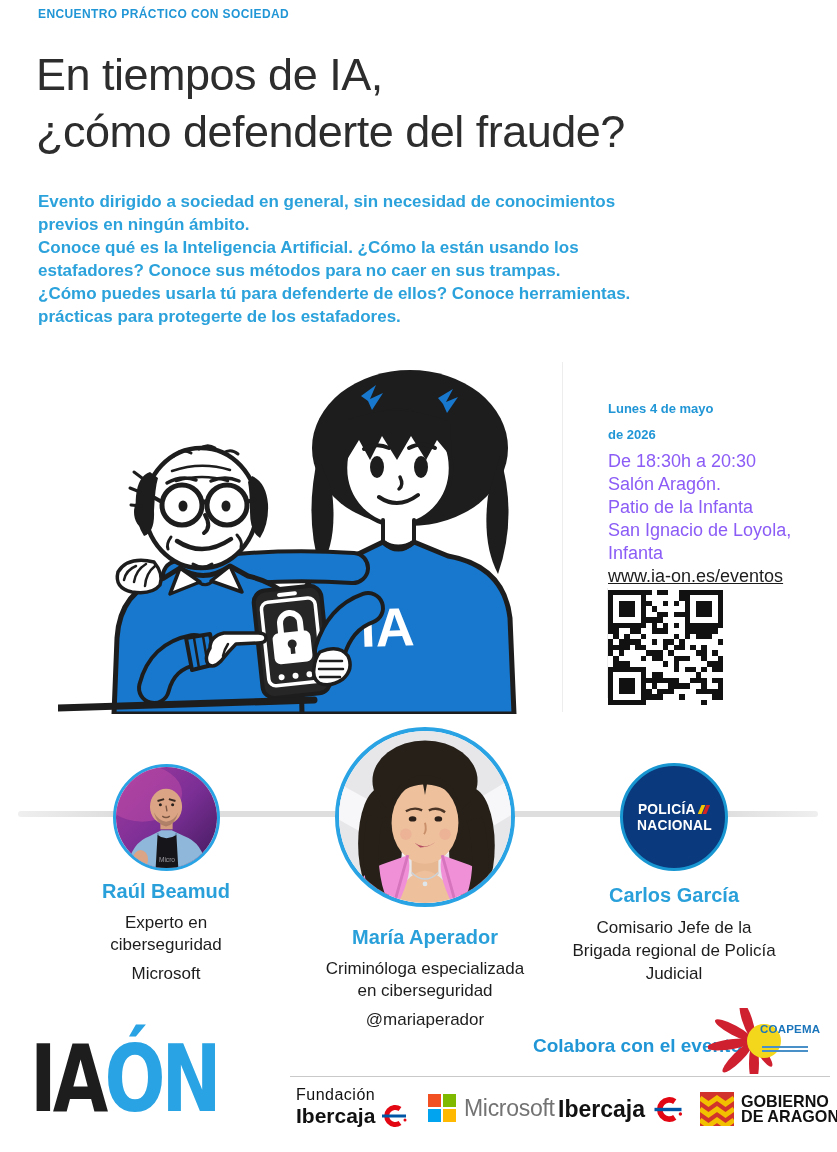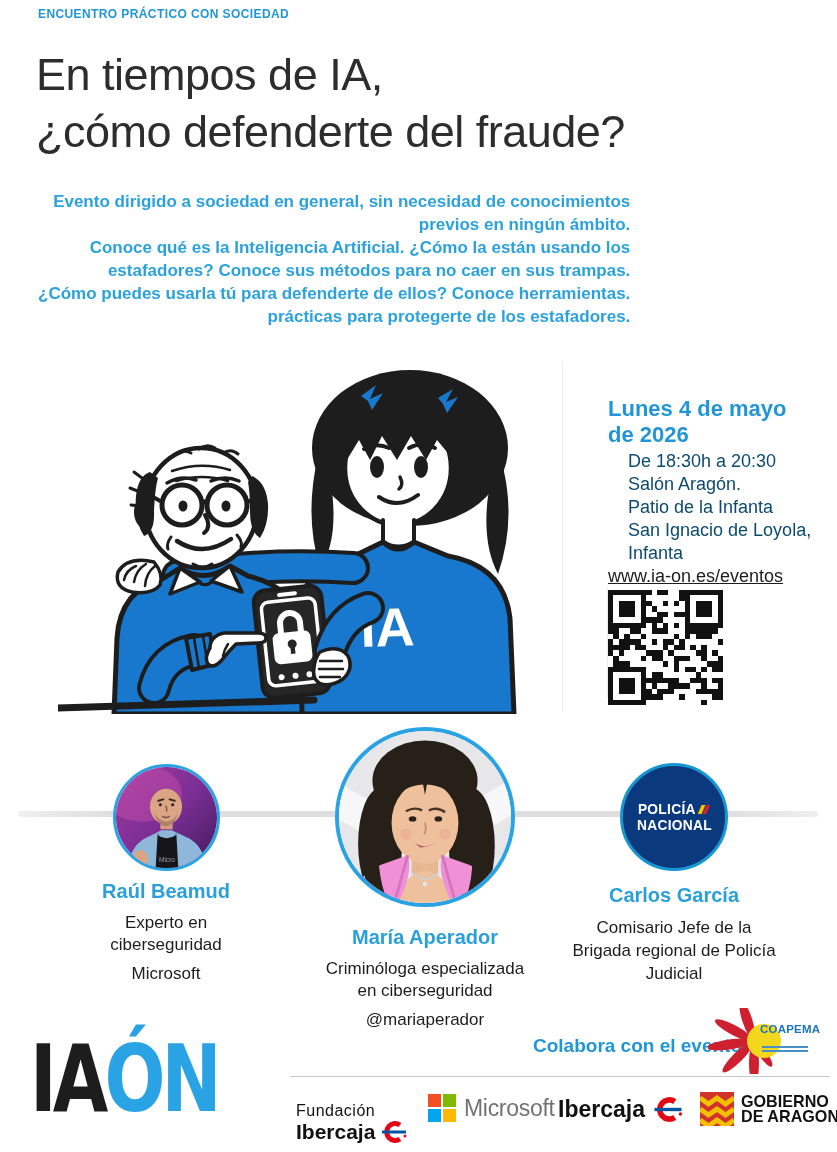--- a/index.html
+++ b/index.html
@@ -5,31 +5,31 @@
   html,body{margin:0;padding:0;background:#fff;}
   .page{position:relative;width:837px;height:1152px;background:#fff;overflow:hidden;
         font-family:"Liberation Sans",sans-serif;}
 
   
   .kicker{position:absolute;left:38px;top:7px;font-size:12px;font-weight:bold;
           color:#2196d6;letter-spacing:.4px;}
   .title{position:absolute;left:36px;top:46px;font-size:45px;line-height:57px;
          font-weight:normal;color:#2d2d2d;letter-spacing:-.5px;}
   .desc{position:absolute;left:38px;top:190px;margin:0;font-size:17px;line-height:23px;
-        font-weight:bold;color:#2ba2db;white-space:pre-line;text-align:right;}
+        font-weight:bold;color:#2ba2db;white-space:pre-line;}
 
   
   .illus{position:absolute;left:58px;top:356px;width:522px;height:358px;}
   .vline1{position:absolute;left:562px;top:362px;width:1px;height:350px;background:#ededed;}
   .vline2{position:absolute;left:607px;top:588px;width:1px;height:110px;background:#ededed;}
 
   
-  .date{position:absolute;left:608px;top:396px;font-size:22px;line-height:26px;
+  .date{position:absolute;left:608px;top:396px;font-size:13px;line-height:26px;
         font-weight:bold;color:#2196d6;}
-  .details{position:absolute;left:608px;top:450px;font-size:18px;line-height:23px;color:#0c4a6e;margin-left:20px;}
+  .details{position:absolute;left:608px;top:450px;font-size:18px;line-height:23px;color:#8b5cf6;}
   .url{position:absolute;left:608px;top:566px;font-size:18px;color:#1d1d1d;
        text-decoration:underline;cursor:pointer;}
   .qr{position:absolute;left:608px;top:590px;width:115px;height:115px;}
 
   
   .spk-line{position:absolute;left:18px;top:811px;width:800px;height:6px;
             background:linear-gradient(90deg,#efefef,#dedede 12%,#dedede 88%,#efefef);border-radius:3px;}
   .circ{position:absolute;border-radius:50%;overflow:hidden;box-sizing:border-box;background:#fff;}
   .c-raul{left:113px;top:764px;width:107px;height:107px;border:3px solid #29a3e3;}
   .c-maria{left:335px;top:727px;width:180px;height:180px;border:4px solid #29a3e3;}
@@ -53,21 +53,21 @@
          transform:scaleX(.78);transform-origin:left center;white-space:nowrap;}
   .brand-black{color:#1d1d1d;}
   .brand-blue{color:#29a3e3;}
   .collab{position:absolute;left:533px;top:1035px;font-size:19px;font-weight:bold;color:#2196d6;}
   .coapema{position:absolute;left:708px;top:1008px;width:112px;height:66px;}
   .coapema-label{position:absolute;left:52px;top:15px;font-size:11.5px;font-weight:bold;
                  color:#1b75bb;letter-spacing:.2px;}
   .coapema-sub{position:absolute;left:54px;top:38px;width:46px;}
   .coapema-sub div{height:2px;background:#4a90c8;margin-bottom:2px;}
   .f-line{position:absolute;left:290px;top:1076px;width:540px;height:1px;background:#c9c9c9;}
-  .f-fund{position:absolute;left:296px;top:1086px;color:#111;margin-top:16px;}
+  .f-fund{position:absolute;left:296px;top:1086px;color:#111;}
   .f-fund .l1{font-size:16px;letter-spacing:.5px;}
   .f-fund .l2{font-size:21px;font-weight:bold;display:flex;align-items:center;gap:6px;}
   .f-ms{position:absolute;left:428px;top:1094px;display:flex;align-items:center;gap:8px;}
   .ms-grid{display:grid;grid-template-columns:13px 13px;grid-template-rows:13px 13px;gap:2px;}
   .ms-text{font-size:23px;color:#737373;letter-spacing:-.3px;}
   .f-ib{position:absolute;left:558px;top:1096px;display:flex;align-items:center;gap:8px;
         font-size:23px;font-weight:bold;color:#111;}
   .f-gob{position:absolute;left:700px;top:1092px;display:flex;align-items:center;gap:7px;}
   .gob-text{font-size:17px;line-height:15.5px;font-weight:bold;color:#111;
             transform:scaleX(.95);transform-origin:left center;white-space:nowrap;}

